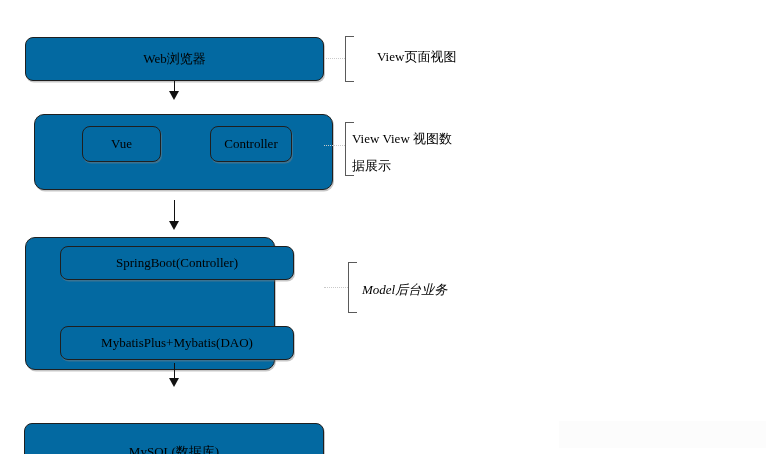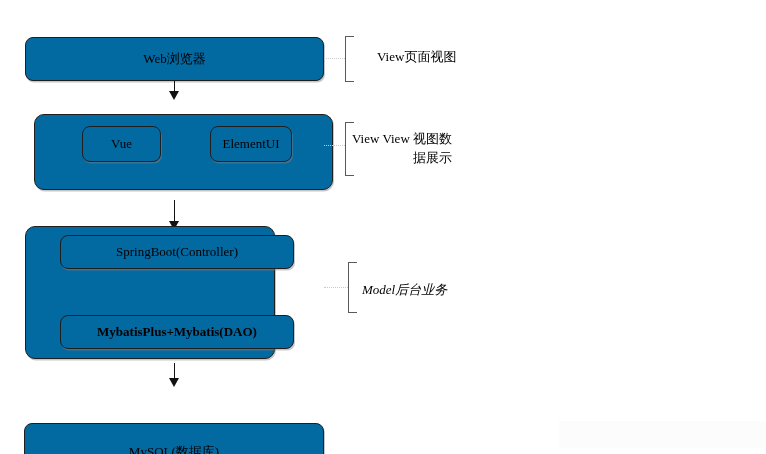--- a/index.html
+++ b/index.html
@@ -23,21 +23,21 @@
   
   .arrow-line{position:absolute;width:0;border-left:1px solid #111;}
   .arrow-head{position:absolute;width:0;height:0;
     border-left:5px solid transparent;border-right:5px solid transparent;
     border-top:9px solid #111;}
   
   .bracket{position:absolute;box-sizing:border-box;
     border-left:1px solid #5a5a5a;border-top:1px solid #5a5a5a;border-bottom:1px solid #5a5a5a;
     width:9px;background:transparent;}
   .ann{position:absolute;font-size:13px;line-height:19px;white-space:nowrap;}
-  .ann .c{text-align:right;}
+  .ann .c{text-align:left;margin-top:8px;}
   
   .dotted{position:absolute;height:0;border-top:1px dotted #c9c9c9;}
   
   .watermark{position:absolute;background:#fcfcfc;}
 </style>
 </head>
 <body>
 
 <div class="canvas">
 
@@ -46,32 +46,32 @@
   </div>
 
   <div class="arrow-line" style="left:174px;top:81px;height:11px;"></div>
   <div class="arrow-head" style="left:169px;top:91px;"></div>
 
   <div class="shape group rad10" style="left:25px;top:114px;width:299px;height:76px;margin-left:9px;">
     <div class="shape inner rad8" style="left:47px;top:11px;width:79px;height:36px;">
       <span>Vue</span>
     </div>
     <div class="shape inner rad8" style="left:175px;top:11px;width:82px;height:36px;">
-      <span>ElementUI</span>
+      <span>Controller</span>
     </div>
   </div>
 
   <div class="arrow-line" style="left:174px;top:200px;height:22px;"></div>
   <div class="arrow-head" style="left:169px;top:221px;"></div>
 
-  <div class="shape group rad10" style="left:25px;top:226px;width:250px;height:133px;">
+  <div class="shape group rad10" style="left:25px;top:237px;width:250px;height:133px;">
     <div class="shape inner rad8" style="left:34px;top:8px;width:234px;height:34px;">
       <span>SpringBoot(Controller)</span>
     </div>
-    <div class="shape inner rad8" style="left:34px;top:88px;width:234px;height:34px;font-weight:bold;">
+    <div class="shape inner rad8" style="left:34px;top:88px;width:234px;height:34px;">
       <span>MybatisPlus+Mybatis(DAO)</span>
     </div>
   </div>
 
   <div class="arrow-line" style="left:174px;top:363px;height:16px;"></div>
   <div class="arrow-head" style="left:169px;top:378px;"></div>
 
   <div class="shape rad8" style="left:24px;top:387px;width:300px;height:57px;margin-top:36px;">
     <span>MySQL(数据库)</span>
   </div>

